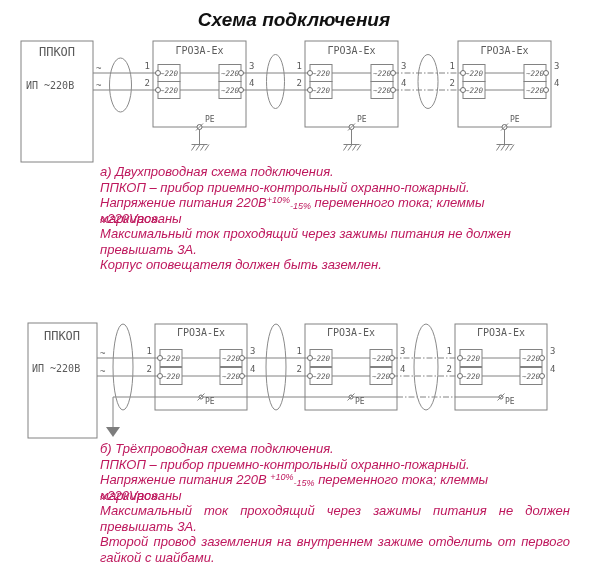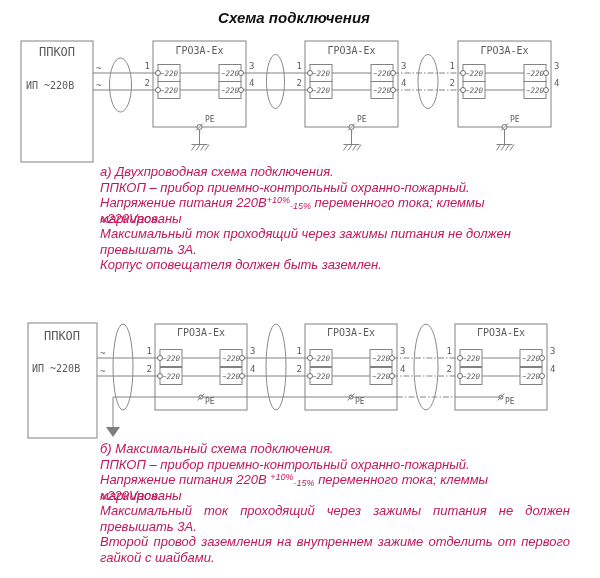--- a/index.html
+++ b/index.html
@@ -2,21 +2,21 @@
 <html><head>
 <meta charset="utf-8">
 <style>
   html,body{margin:0;padding:0;}
   body{
     width:600px;height:578px;position:relative;background:#ffffff;
     font-family:"Liberation Sans",sans-serif;overflow:hidden;
   }
   .page-title{
     position:absolute;top:9px;left:0;width:588px;text-align:center;
-    font-size:15px;font-weight:bold;font-style:italic;color:#111;
+    font-size:19px;font-weight:bold;font-style:italic;color:#111;
   }
   svg.schematic{position:absolute;left:0;top:0;}
   
   .dt{font-family:"DejaVu Sans Mono",monospace;fill:#5a5a5a;}
   .t-psu{font-size:12px;}
   .t-psu2{font-size:10px;}
   .t-dev{font-size:10px;}
   .t-term{font-size:7.5px;font-style:italic;}
   .t-num{font-size:9px;}
   .t-pe{font-size:8px;}
@@ -295,21 +295,21 @@
   <div class="cl">а) Двухпроводная схема подключения.</div>
   <div class="cl">ППКОП – прибор приемно-контрольный охранно-пожарный.</div>
   <div class="cl"><span>Напряжение питания 220В</span><span class="ss">+10%</span><span class="sb">-15%</span><span> переменного тока; клеммы маркированы</span></div>
   <div class="cl">«220Vac».</div>
   <div class="cl">Максимальный ток проходящий через зажимы питания не должен</div>
   <div class="cl">превышать 3А.</div>
   <div class="cl">Корпус оповещателя должен быть заземлен.</div>
 </div>
 
 <div class="cap" style="left:100px;top:441px;width:470px;">
-  <div class="cl">б) Максимальный схема подключения.</div>
+  <div class="cl">б) Трёхпроводная схема подключения.</div>
   <div class="cl">ППКОП – прибор приемно-контрольный охранно-пожарный.</div>
   <div class="cl"><span>Напряжение питания 220В </span><span class="ss">+10%</span><span class="sb">-15%</span><span> переменного тока; клеммы маркированы</span></div>
   <div class="cl">«220Vac».</div>
   <div class="cl just">Максимальный ток проходящий через зажимы питания не должен</div>
   <div class="cl">превышать 3А.</div>
   <div class="cl just">Второй провод заземления на внутреннем зажиме отделить от первого</div>
   <div class="cl">гайкой с шайбами.</div>
 </div>
 
 </body></html>

